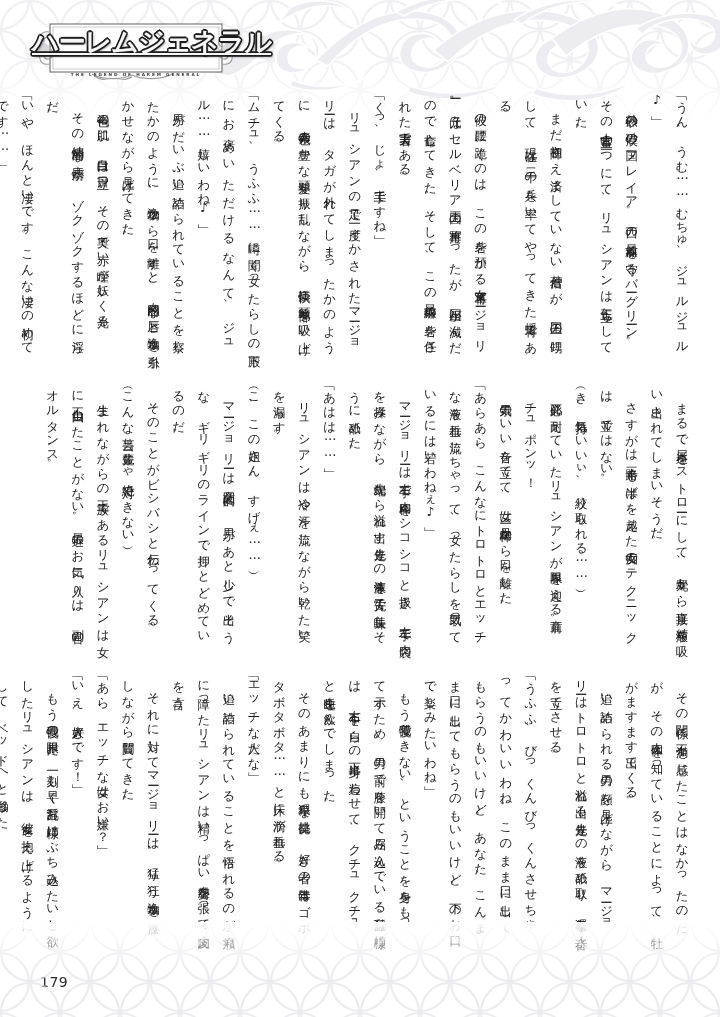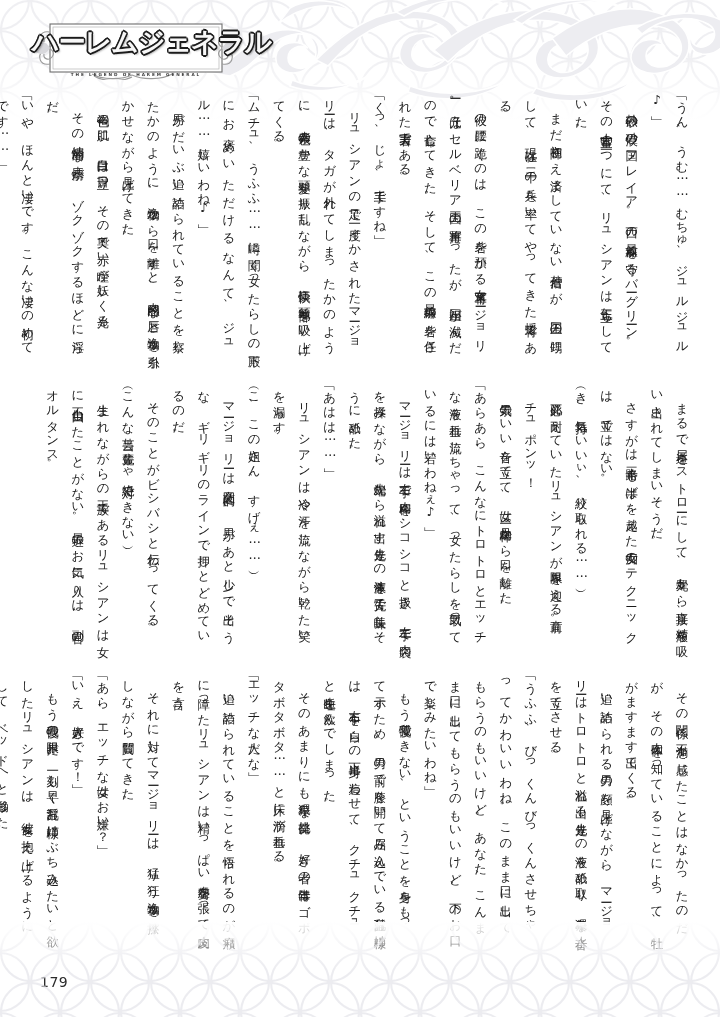--- a/index.html
+++ b/index.html
@@ -70,20 +70,21 @@
     letter-spacing: -1px;
     color: #f7f7f7;
     -webkit-text-stroke: 0px;
     text-shadow:
       -1.3px -1.3px 0 #1d1d1d, 1.3px -1.3px 0 #1d1d1d,
       -1.3px  1.3px 0 #1d1d1d, 1.3px  1.3px 0 #1d1d1d,
        0px   -1.6px 0 #1d1d1d, 0px 1.6px 0 #1d1d1d,
       -1.6px  0px   0 #1d1d1d, 1.6px 0px 0 #1d1d1d,
        2px    2px   2px rgba(0,0,0,.35);
     white-space: nowrap;
+    text-decoration: underline;
   }
   .logo-sub {
     position: absolute;
     bottom: 3px; left: 0; right: 0;
     text-align: center;
     font-family: "DejaVu Sans", "Liberation Sans", sans-serif;
     font-size: 4.2px;
     letter-spacing: 1.9px;
     font-weight: 700;
     color: #3a3a3a;

